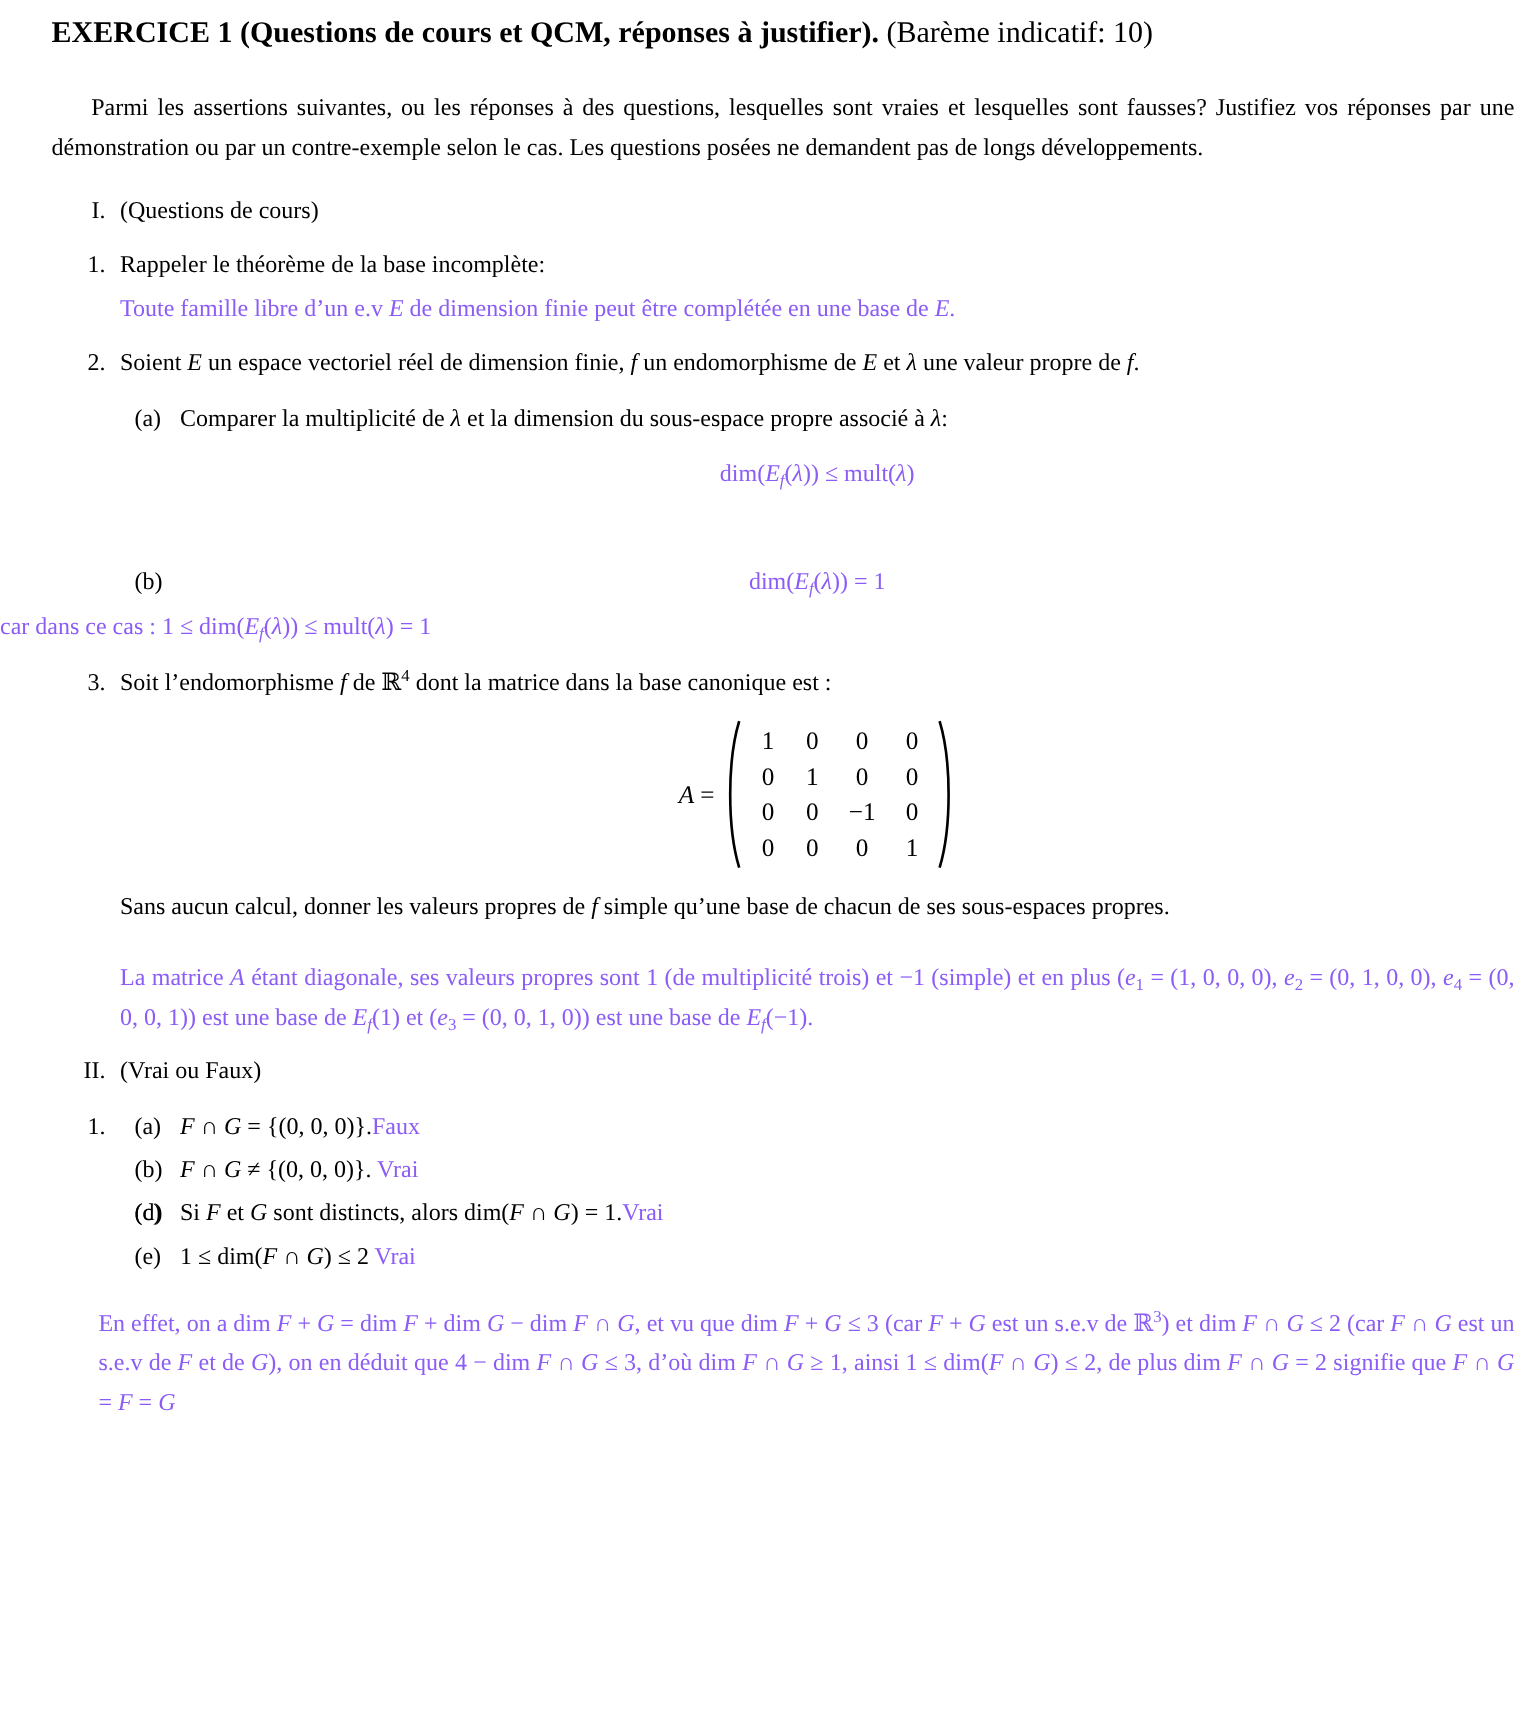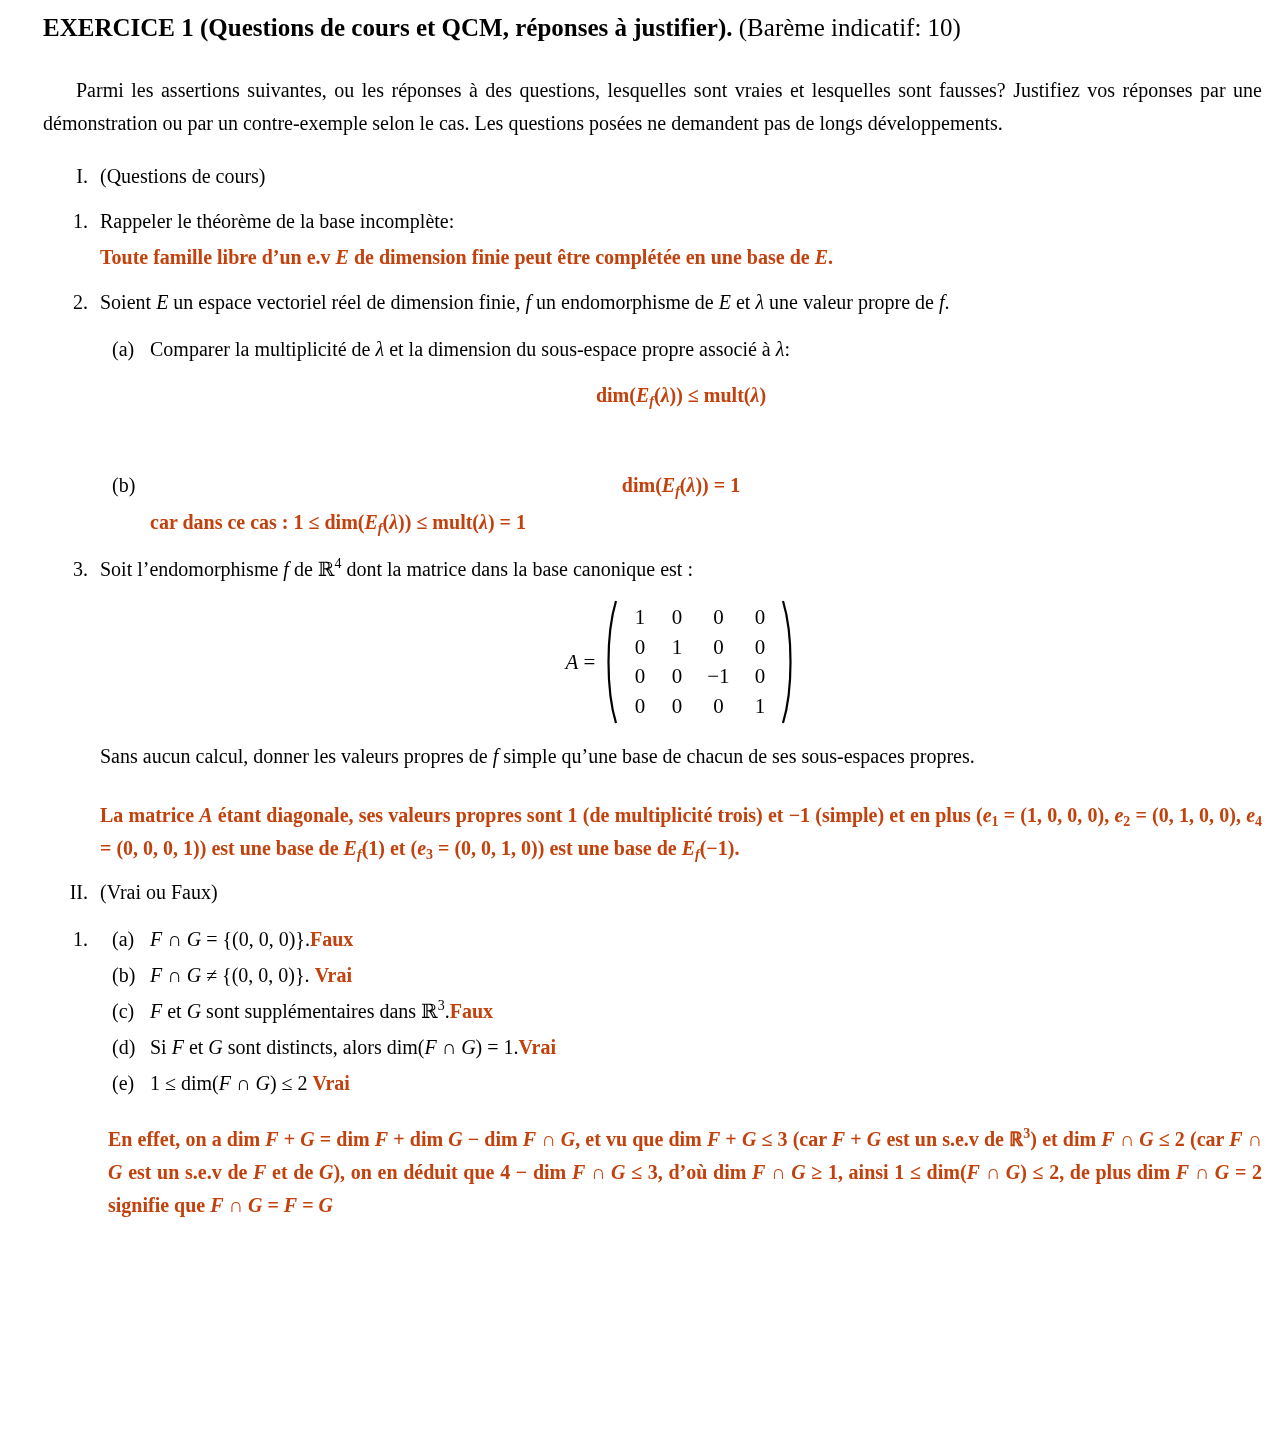--- a/index.html
+++ b/index.html
@@ -4,42 +4,42 @@
 <style>
   html,body{margin:0;padding:0;background:#ffffff;}
   body{
     width:1276px;height:1445px;
     font-family:"Liberation Serif","DejaVu Serif",serif;
     font-size:20px;color:#000;
     -webkit-font-smoothing:antialiased;
     overflow:hidden;
   }
   .it{font-style:italic;}
-  .red{color:#c2410c;font-weight:bold;}
+  .red{color:#8b5cf6;}
   sub{font-size:70%;vertical-align:-0.3em;line-height:0;}
   sup{font-size:70%;vertical-align:0.55em;line-height:0;}
 
   .title{margin:14px 14px 0 43px;font-size:25px;line-height:28px;}
   .title .b{font-weight:bold;}
 
   .intro{margin:32px 14px 0 43px;line-height:33px;text-align:justify;text-indent:33px;}
 
   .sec{position:relative;padding-left:100px;padding-right:14px;line-height:33px;}
   .sec .lbl{position:absolute;left:40px;width:48px;text-align:right;}
 
   .item{position:relative;padding-left:100px;padding-right:14px;line-height:33px;}
   .item .lbl{position:absolute;left:56px;width:32px;text-align:right;}
 
   .subitem{position:relative;padding-left:150px;padding-right:14px;line-height:33px;}
   .subitem .lbl{position:absolute;left:112px;}
 
   .eq{margin-left:100px;margin-right:14px;text-align:center;line-height:33px;}
-  .note{padding-left:150px;padding-right:14px;line-height:33px;}
+  .note{padding-right:14px;line-height:33px;}
   .ans{margin-left:100px;margin-right:14px;text-align:justify;line-height:33px;}
-  .just{margin-left:108px;margin-right:14px;text-align:justify;line-height:33px;}
+  .just{margin-left:82px;margin-right:14px;text-align:justify;line-height:33px;}
 
   
   #sec1{margin-top:20px;}
   #q1{margin-top:12px;}
   #q1ans{margin-top:3px;}
   #q2{margin-top:12px;}
   #q2a{margin-top:14px;}
   #eq1{margin-top:13px;}
   #q2b{margin-top:57px;}
   #eq2{margin-top:53px;text-align:center;}
@@ -153,21 +153,20 @@
   <div class="subitem">
     <span class="lbl">(a)</span>
     <span><span class="it">F</span><span> ∩ </span><span class="it">G</span><span> = {(0, 0, 0)}.</span><span class="red">Faux</span></span>
   </div>
   <div class="subitem">
     <span class="lbl">(b)</span>
     <span><span class="it">F</span><span> ∩ </span><span class="it">G</span><span> ≠ {(0, 0, 0)}. </span><span class="red">Vrai</span></span>
   </div>
   <div class="subitem">
     <span class="lbl">(c)</span>
-    <span><span class="it">F</span><span> et </span><span class="it">G</span><span> sont supplémentaires dans ℝ</span><sup>3</sup><span>.</span><span class="red">Faux</span></span>
   </div>
   <div class="subitem">
     <span class="lbl">(d)</span>
     <span><span>Si </span><span class="it">F</span><span> et </span><span class="it">G</span><span> sont distincts, alors dim(</span><span class="it">F</span><span> ∩ </span><span class="it">G</span><span>) = 1.</span><span class="red">Vrai</span></span>
   </div>
   <div class="subitem">
     <span class="lbl">(e)</span>
     <span><span>1 ≤ dim(</span><span class="it">F</span><span> ∩ </span><span class="it">G</span><span>) ≤ 2 </span><span class="red">Vrai</span></span>
   </div>
 </div>

